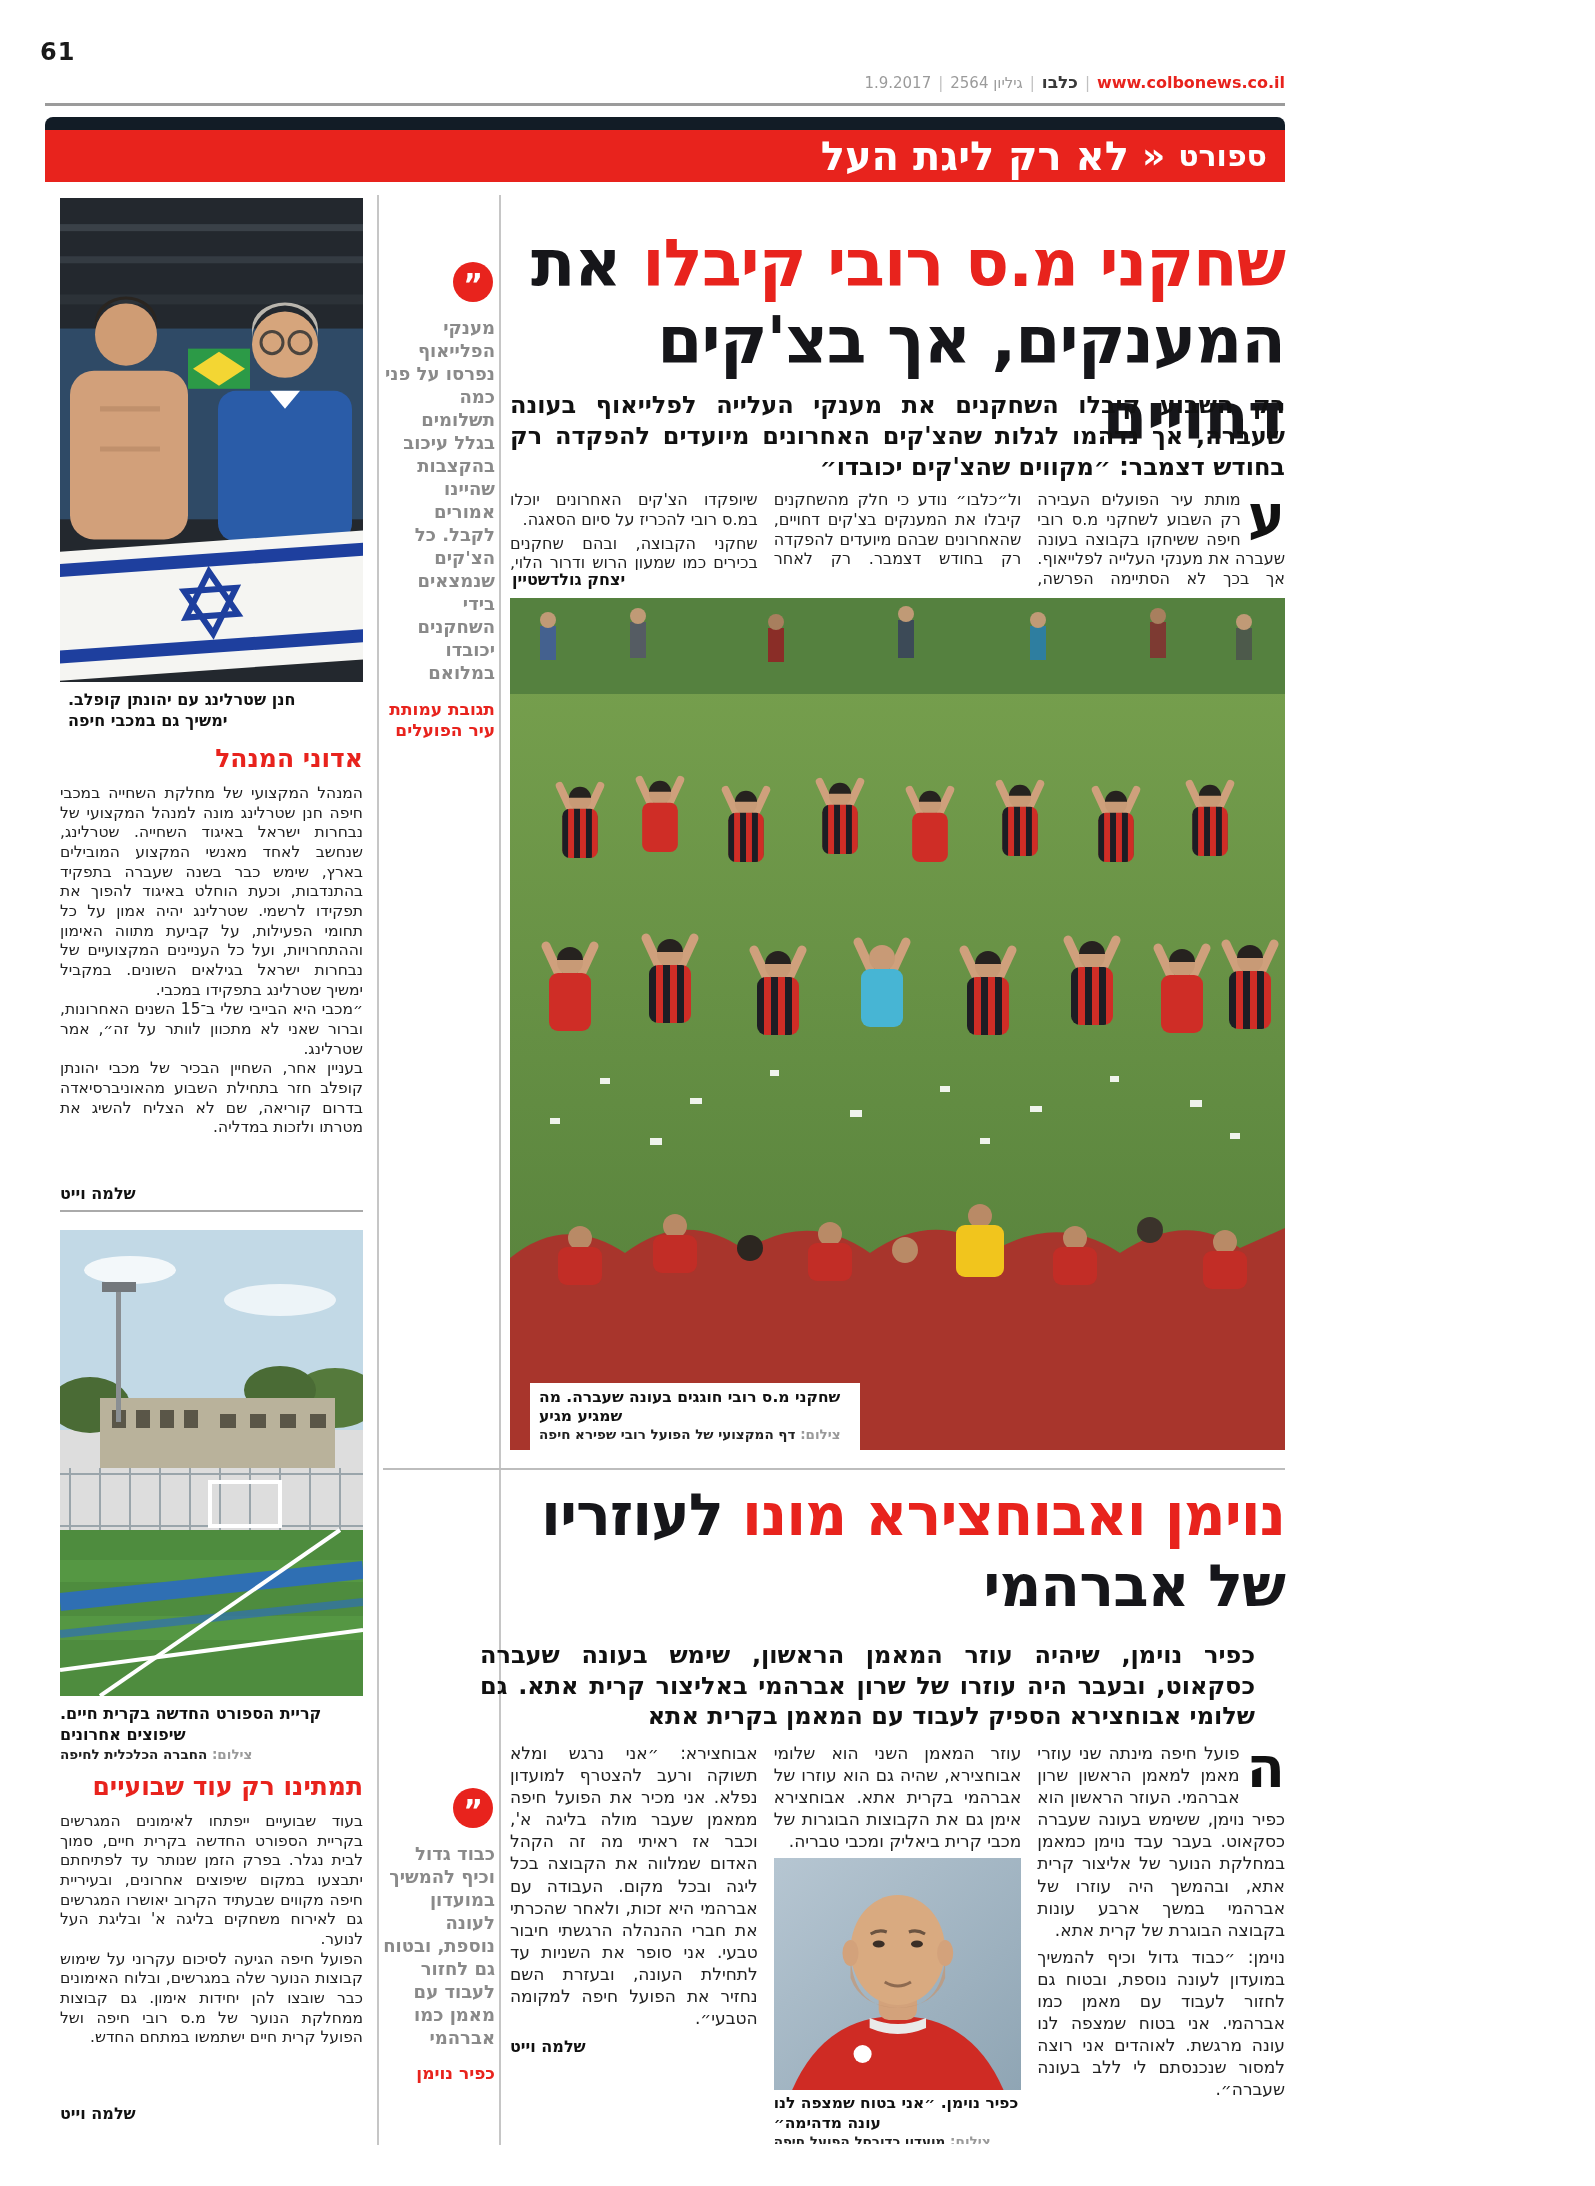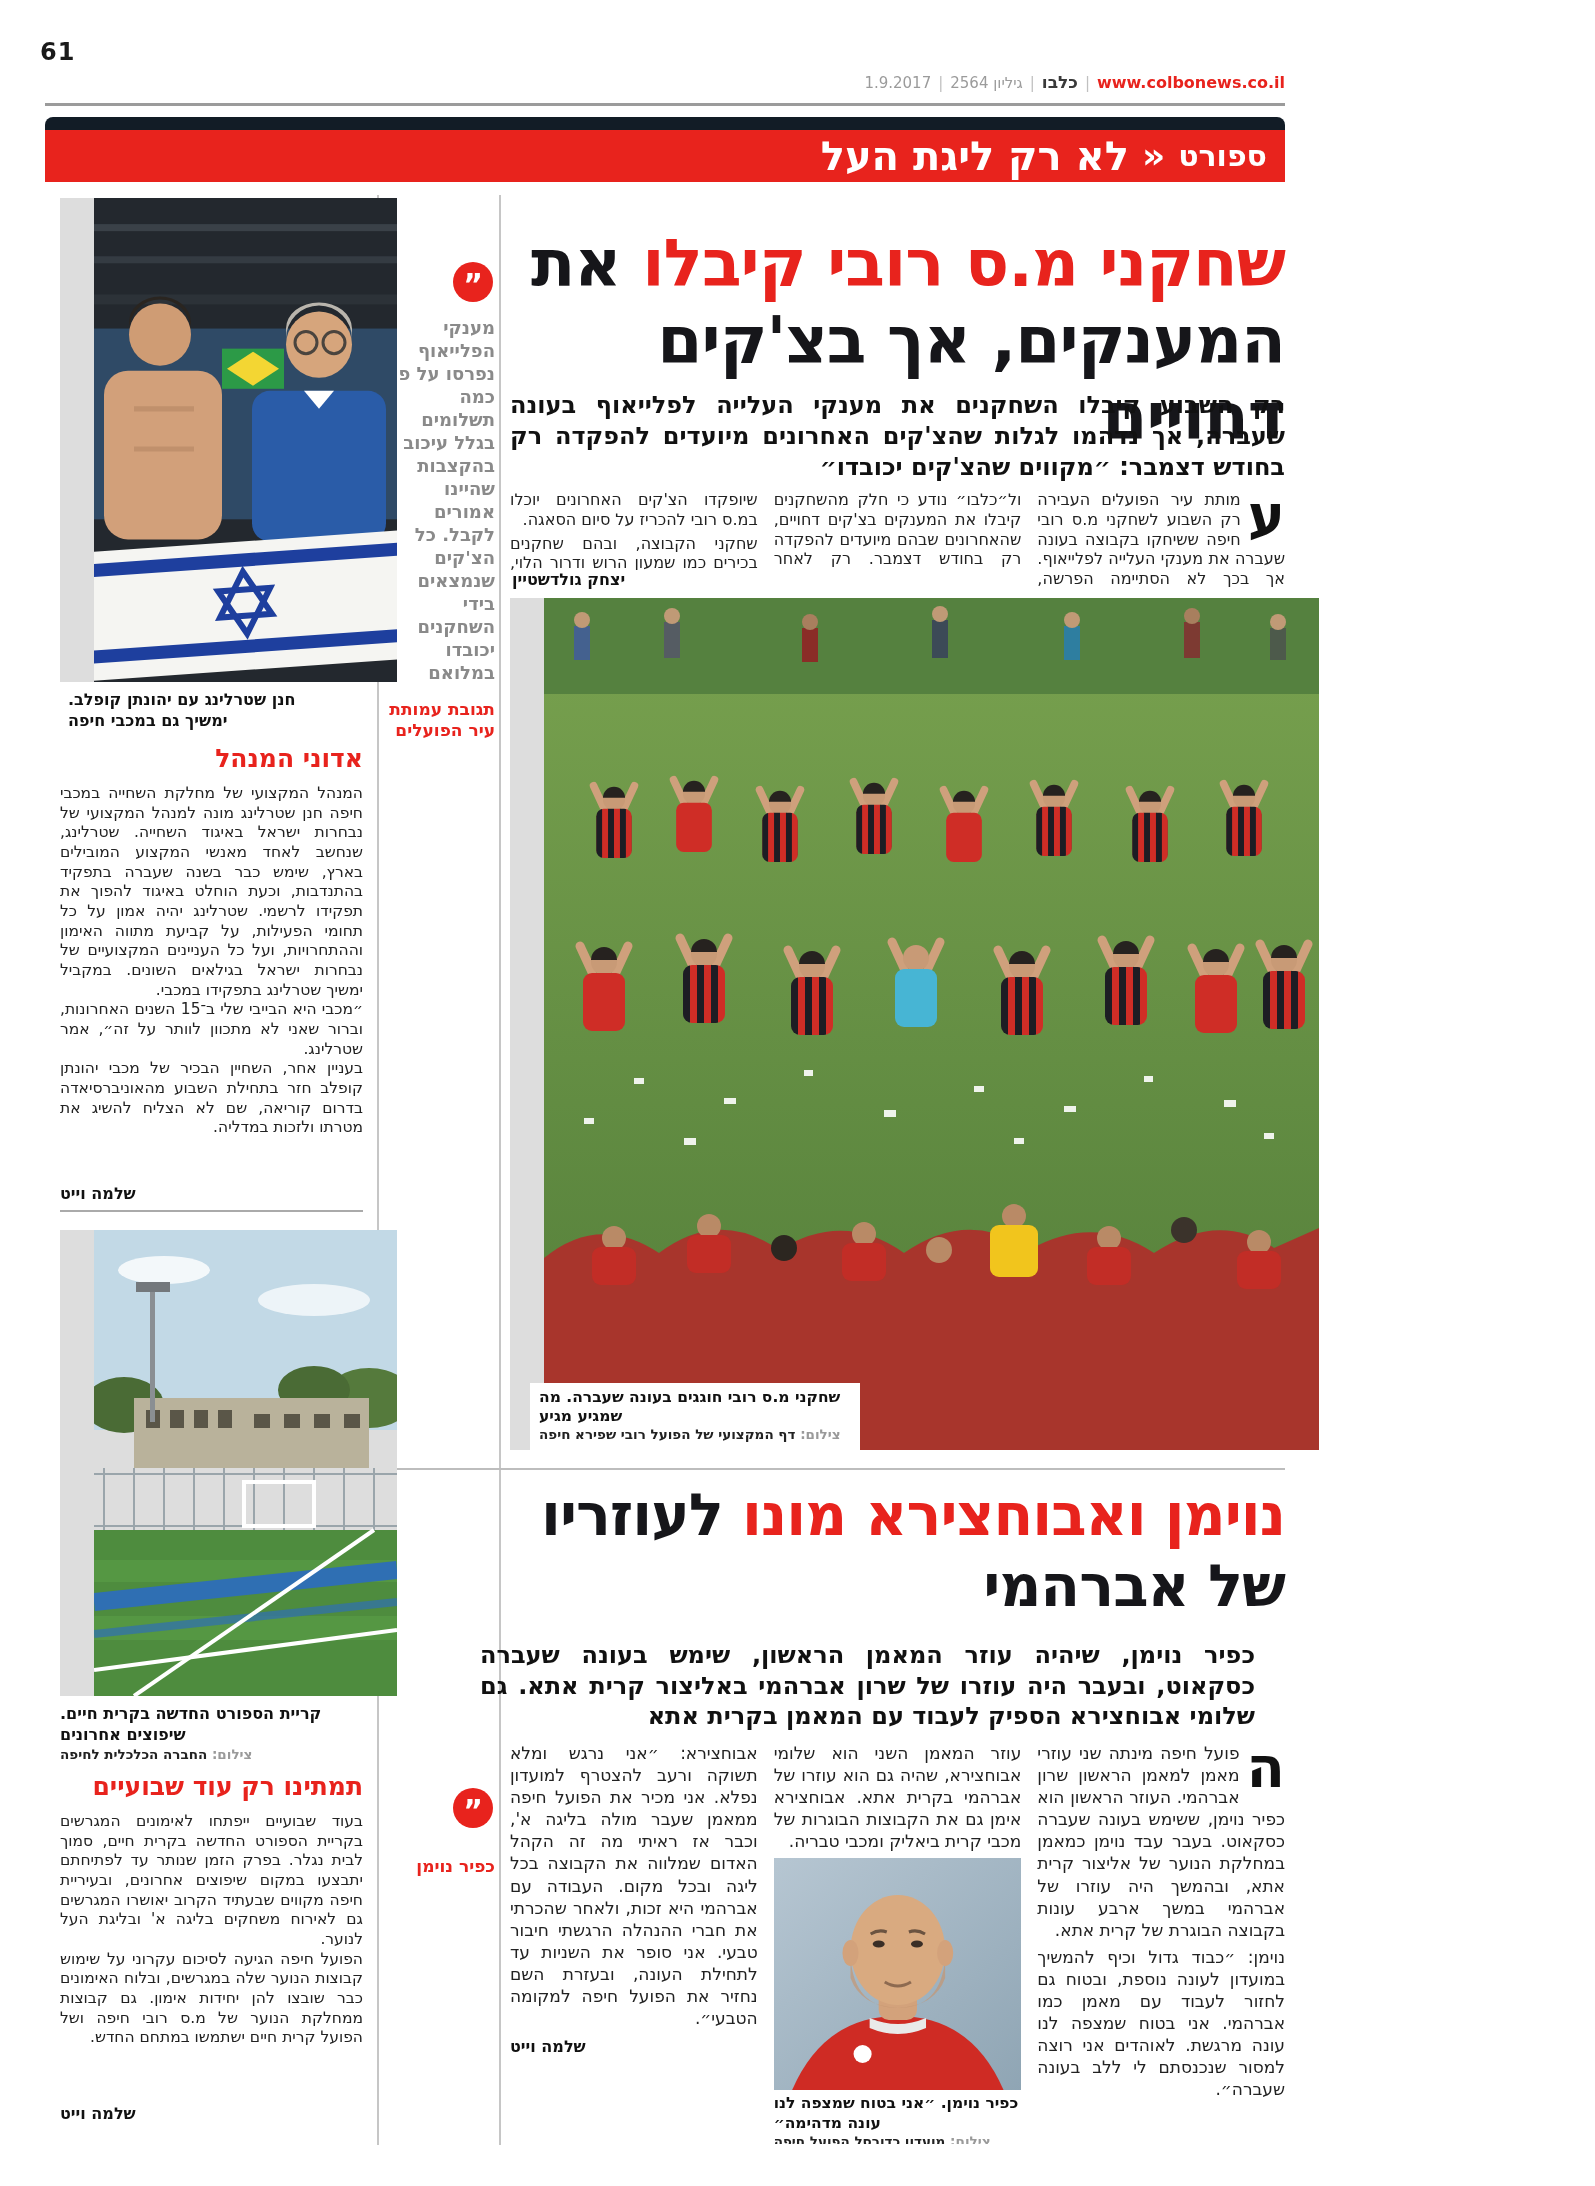--- a/index.html
+++ b/index.html
@@ -40,21 +40,21 @@
   .hl-red{color:#e8231d;} .hl-black{color:#16161a;}
   #a1-deck{left:510px;top:390px;width:775px;font-size:24px;font-weight:bold;
     line-height:1.3;text-align:justify;color:#111;}
   #a1-body{left:510px;top:490px;width:775px;height:100px;column-count:3;column-gap:16px;
     font-size:16px;line-height:1.24;text-align:justify;overflow:hidden;color:#222;}
   #a1-body p{margin:0 0 4px 0;}
   .dropcap{float:right;font-size:56px;line-height:.82;font-weight:bold;margin-left:7px;margin-top:3px;color:#111;}
   .byline{font-weight:bold;font-size:16px;text-align:left;background:#fff;color:#111;}
   #a1-byline{left:512px;top:570px;width:180px;}
   
-  .photo{overflow:hidden;background:#ddd;padding-left:34px;}
+  .photo{overflow:hidden;background:#ddd;}
   .photo svg{display:block;width:100%;height:100%;}
   #a1-photo{left:510px;top:598px;width:775px;height:852px;}
   #main-caption{position:absolute;left:20px;bottom:0;width:312px;background:#fff;
     padding:5px 9px 6px 9px;text-align:left;}
   .cap-bold{font-weight:bold;font-size:15.5px;line-height:1.25;color:#111;}
   .cap-credit{font-size:13.5px;font-weight:bold;line-height:1.3;color:#222;}
   .credit-label{color:#9a9a9a;}
   
   #a2-rule{left:383px;top:1468px;width:902px;height:2px;background:#bdbdbd;}
   #a2-headline{left:510px;top:1480px;width:775px;text-align:right;font-size:58px;
@@ -274,20 +274,21 @@
     </div>
   </div>
   <div class="col">
     <p>אבוחצירא: ״אני נרגש ומלא תשוקה ורעב להצטרף למועדון נפלא. אני מכיר את הפועל חיפה ממאמן שעבר מולה בליגה א', וכבר אז ראיתי מה זה הקהל האדום שמלווה את הקבוצה בכל ליגה ובכל מקום. העבודה עם אברהמי היא זכות, ולאחר שהכרתי את חברי ההנהלה הרגשתי חיבור טבעי. אני סופר את השניות עד לתחילת העונה, ובעזרת השם נחזיר את הפועל חיפה למקומה הטבעי״.</p>
     <div class="byline" id="a2-byline">שלמה וייט</div>
   </div>
 </div>
 
 <div class="abs qcircle" id="q2-circle">”</div>
 <div class="abs qblock" id="q2-block">
+  <div class="qtext">כבוד גדול וכיף להמשיך במועדון לעונה נוספת, ובטוח גם לחזור לעבוד עם מאמן כמו אברהמי</div>
   <div class="qattr">כפיר נוימן</div>
 </div>
 
 <div class="abs sb photo" id="sb-photo1">
   <svg viewBox="0 0 303 482" preserveAspectRatio="none">
     <rect width="303" height="482" fill="#23282e"></rect>
     <rect y="26" width="303" height="7" fill="#3a4148"></rect>
     <rect y="58" width="303" height="7" fill="#343b42"></rect>
     <rect y="96" width="303" height="10" fill="#2c3238"></rect>
     <rect x="0" y="130" width="303" height="190" fill="#2f4a66"></rect>

